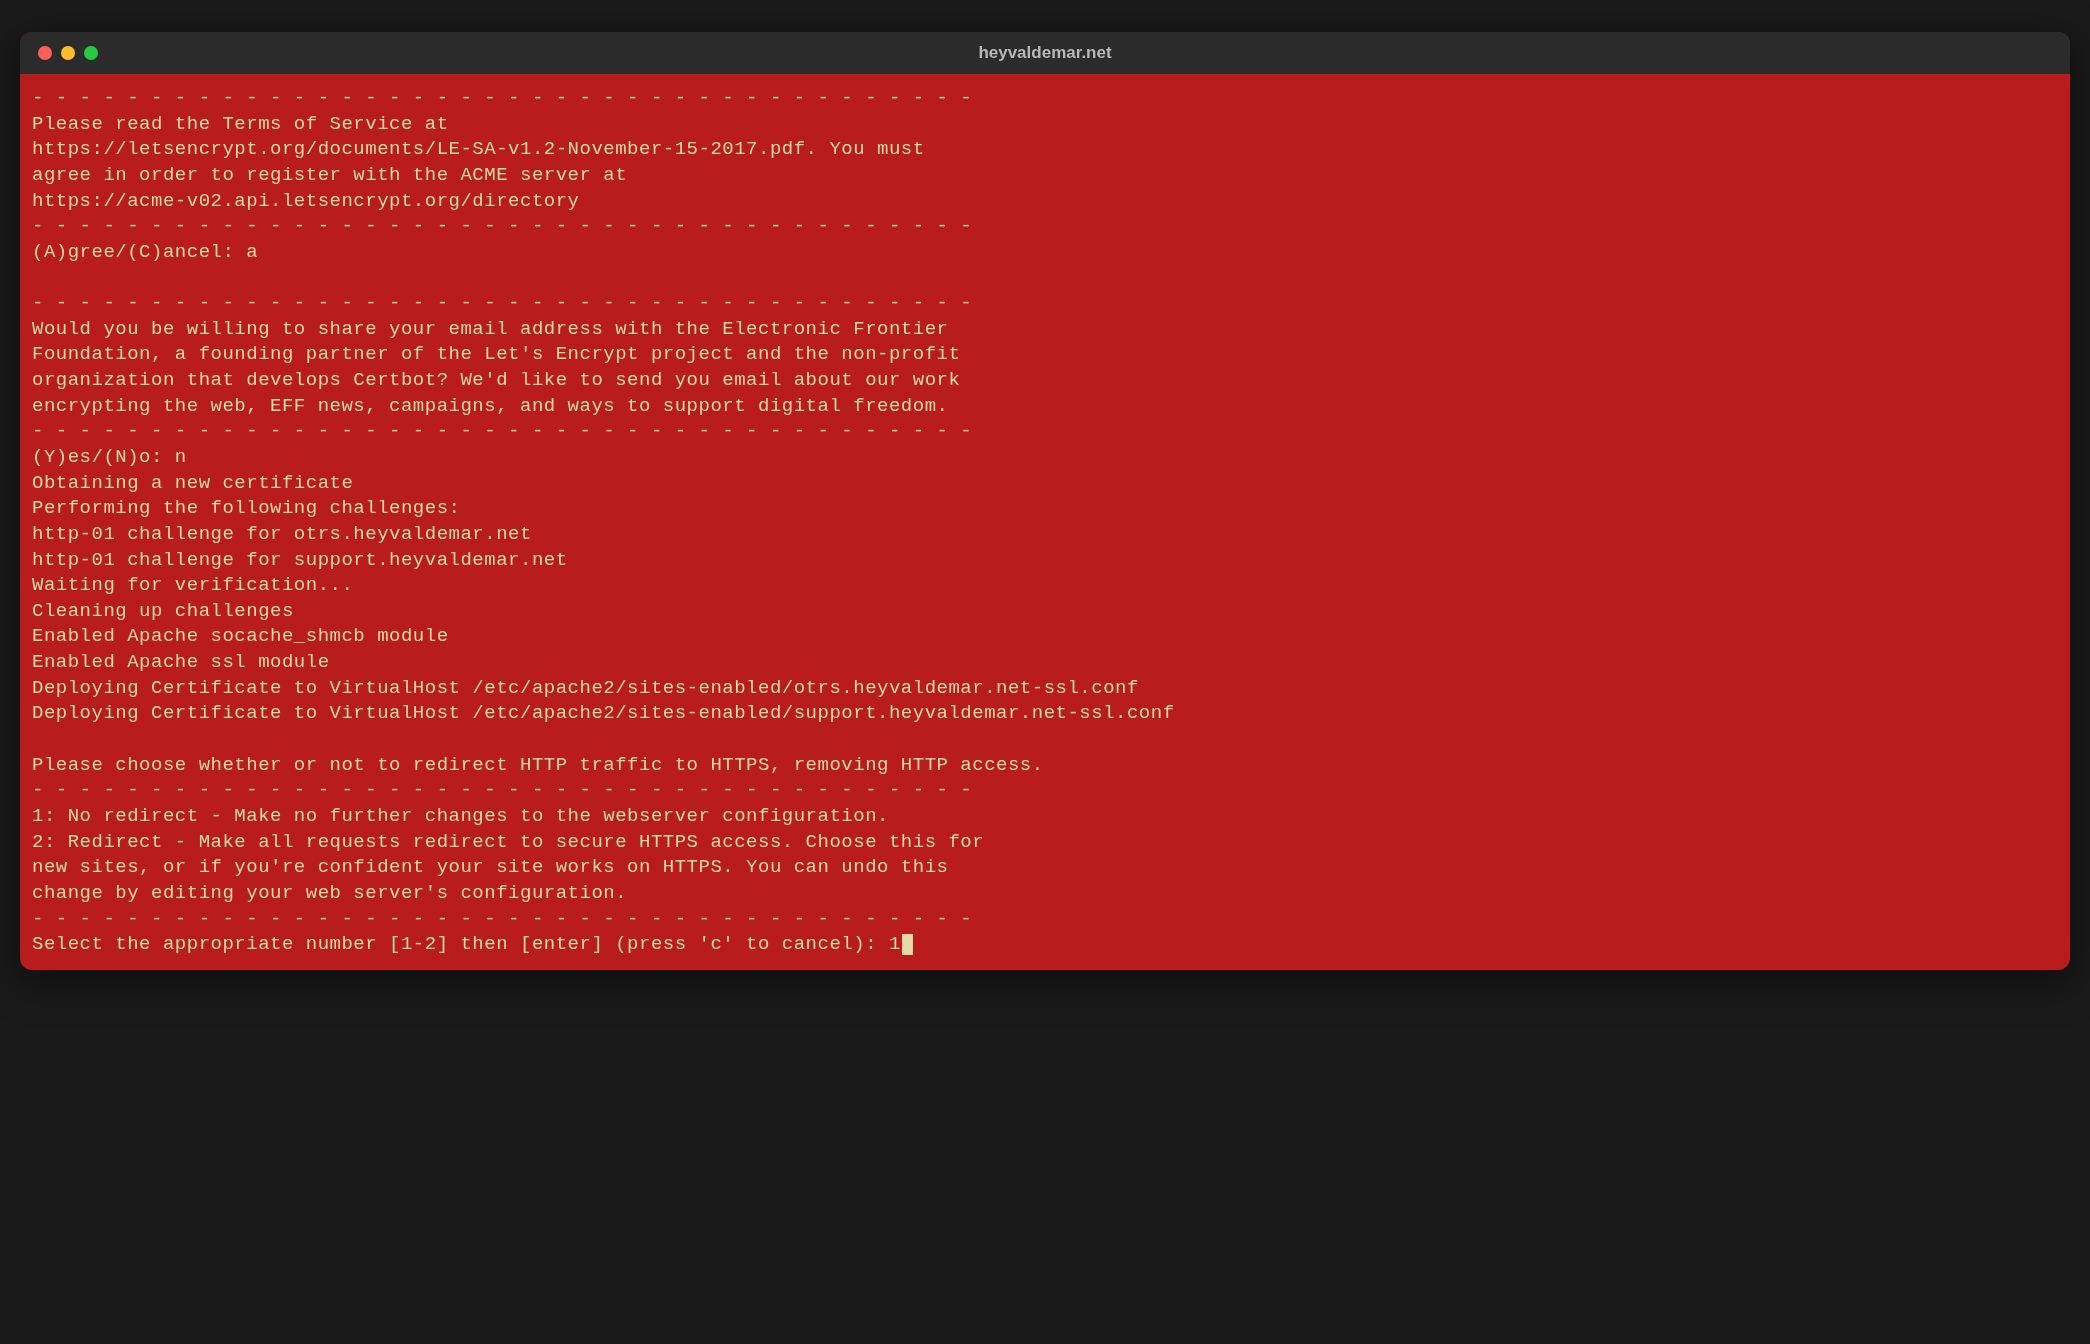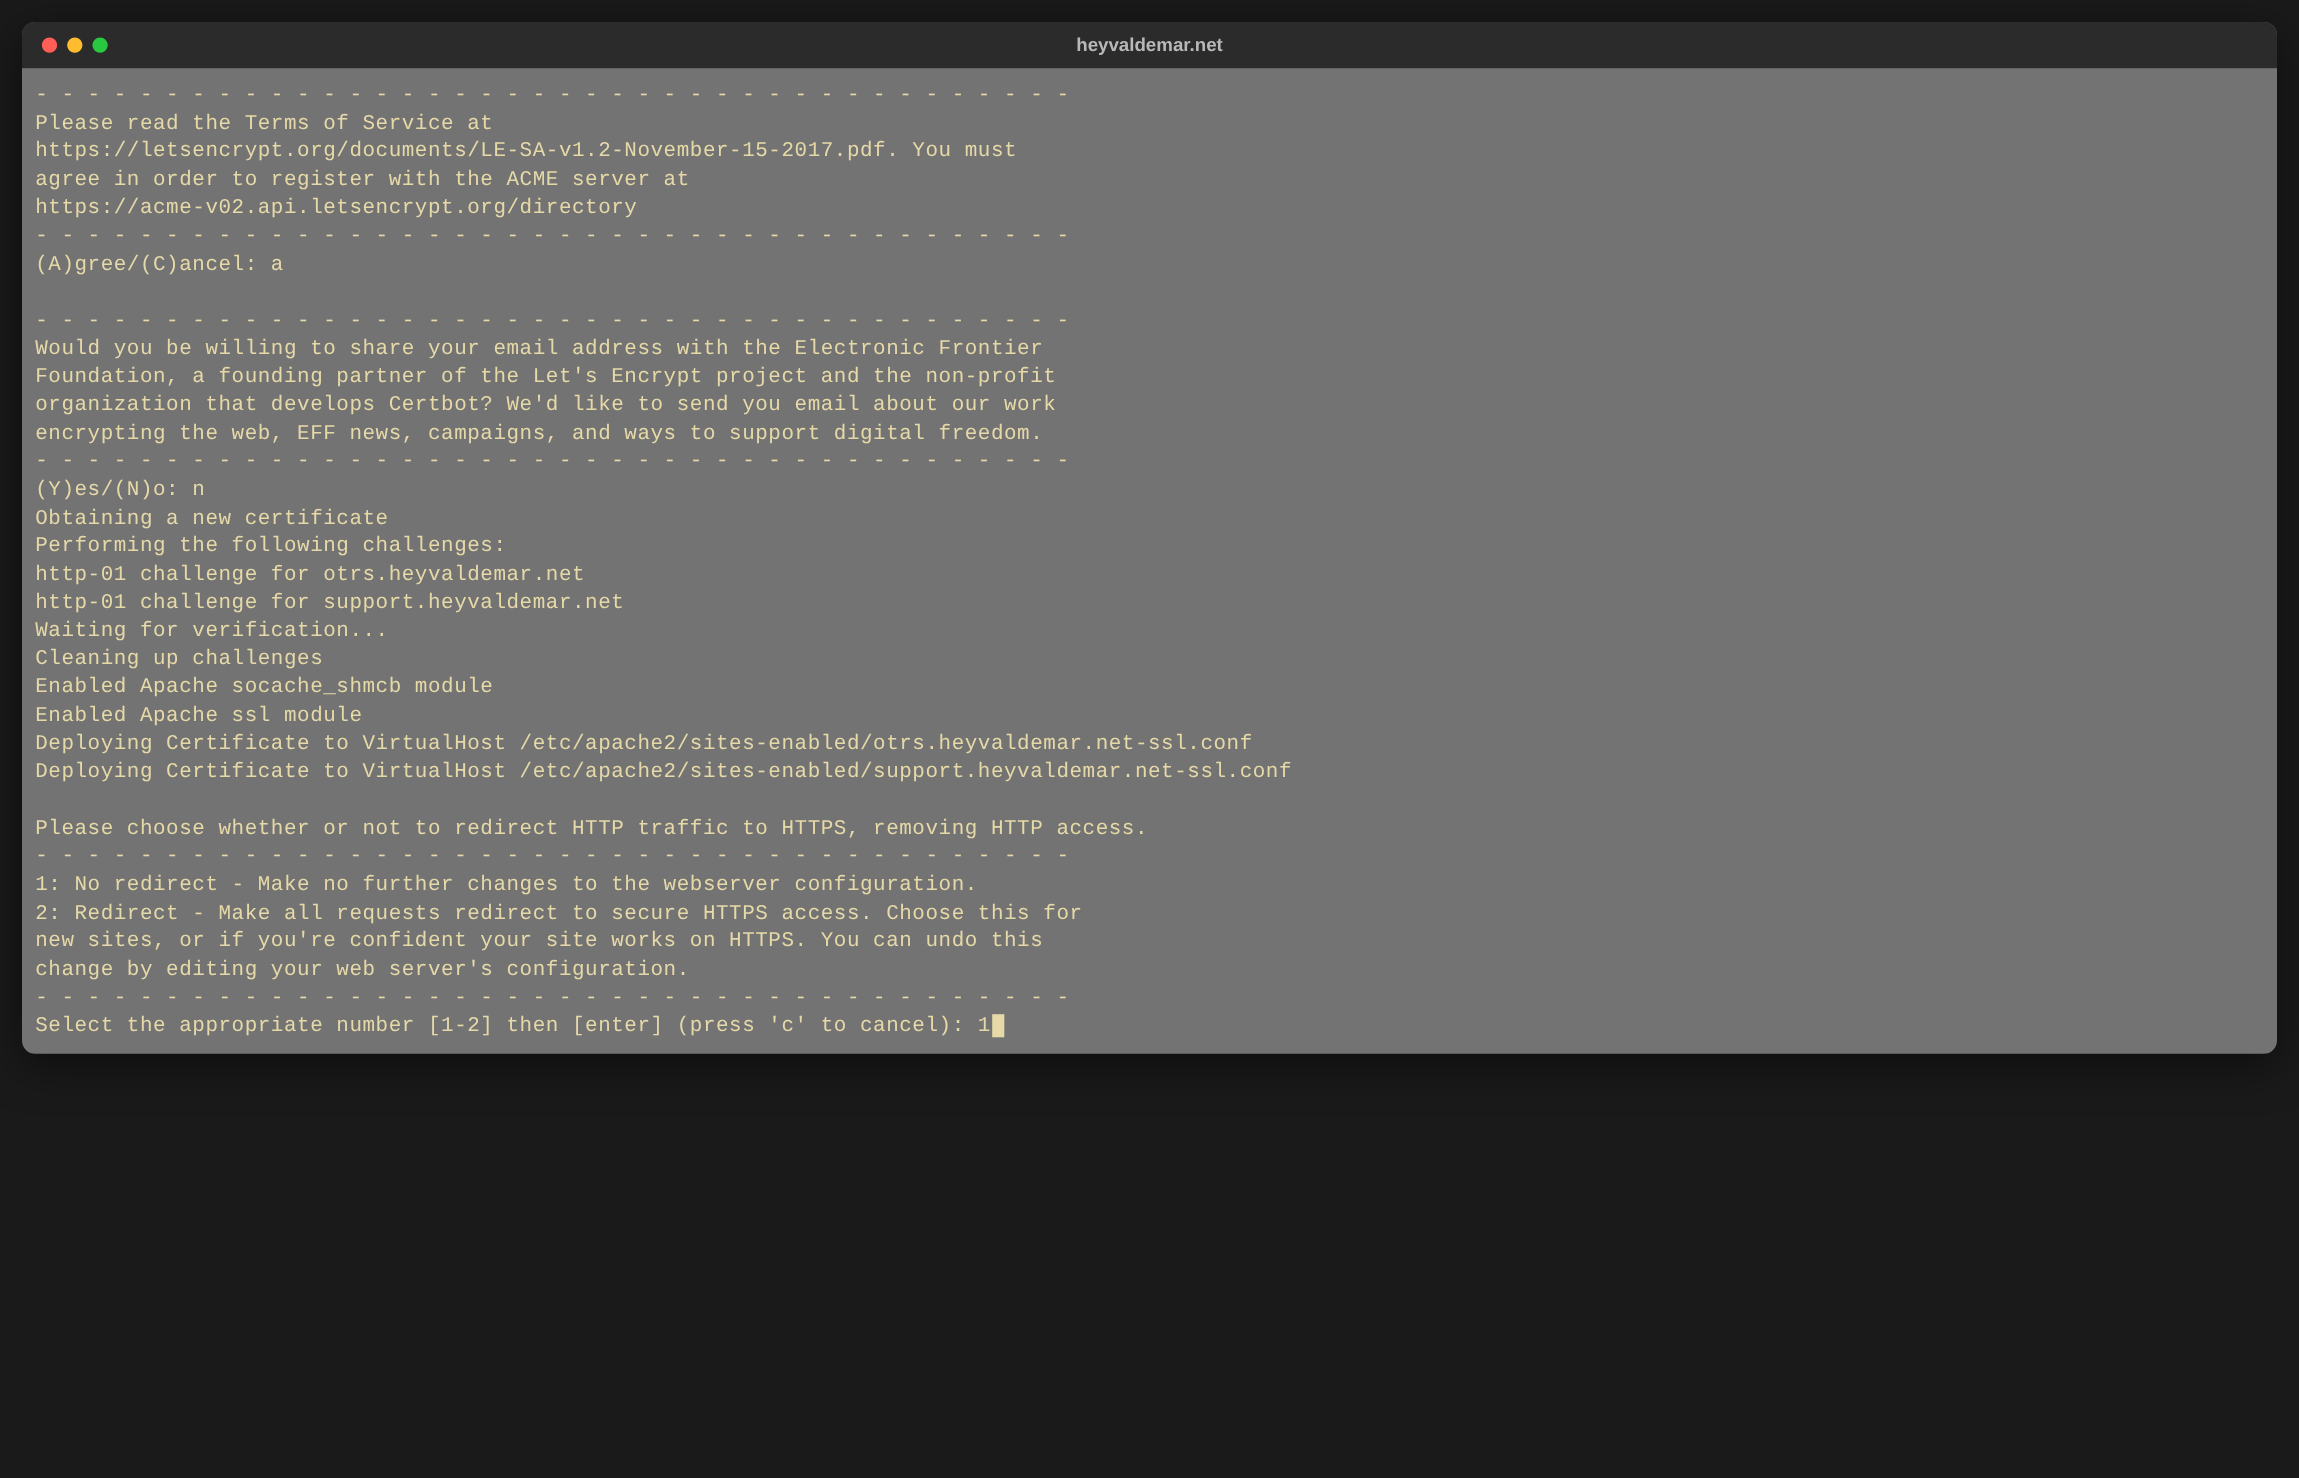--- a/index.html
+++ b/index.html
@@ -7,27 +7,27 @@
       padding: 0;
       box-sizing: border-box;
     }
     body {
       background: #1a1a1a;
       font-family: -apple-system, BlinkMacSystemFont, "Segoe UI", sans-serif;
       padding: 20px;
       min-height: 100vh;
     }
     .terminal-window {
-      background: #737373;
+      background: #b91c1c;
       border-radius: 12px;
       overflow: hidden;
       box-shadow: 0 10px 40px rgba(0,0,0,0.5);
       width: 100%;
       max-width: 2050px;
-      margin: 0 auto;
+      margin: 12px auto;
     }
     .title-bar {
       background: #2b2b2b;
       height: 42px;
       display: flex;
       align-items: center;
       padding: 0 18px;
       position: relative;
     }
     .traffic-lights {

